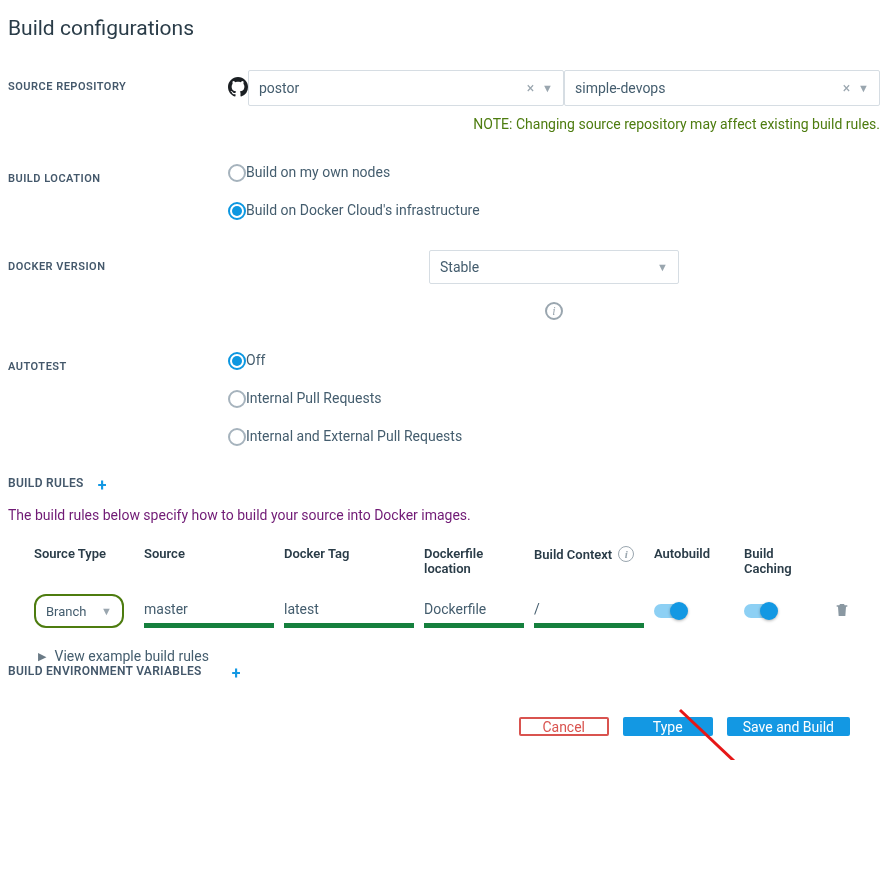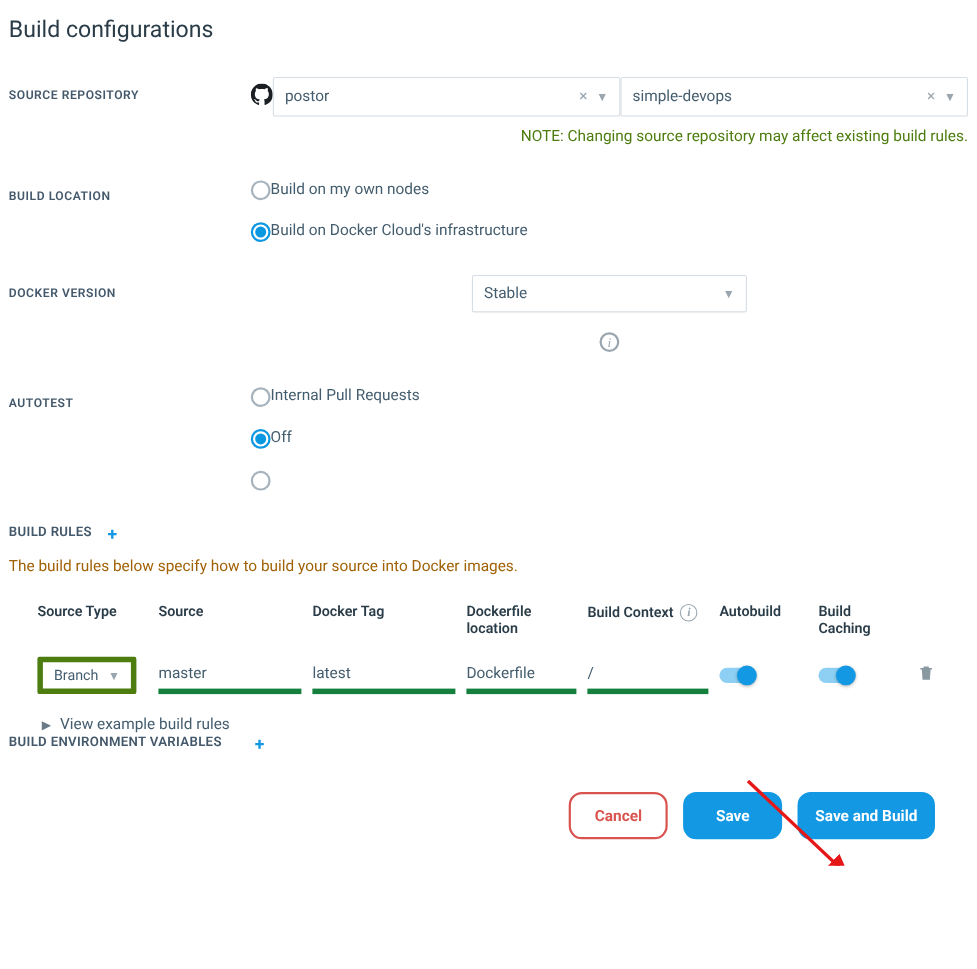--- a/index.html
+++ b/index.html
@@ -103,37 +103,37 @@
   }
 
   
   .rules-hdr {
     font-size: 12px; font-weight: 600; color: #44586b;
     letter-spacing: 0.3px;
     display: flex; align-items: flex-start; gap: 14px;
     margin-top: 14px; margin-bottom: 12px;
   }
   .plus-icon { color: #1398e3; font-size: 16px; font-weight: 700; cursor: pointer; }
-  .rules-desc { font-size: 14px; color: #a16207; margin-bottom: 26px; }
-
-  .rules-table { width: 100%; }
+  .rules-desc { font-size: 14px; color: #701a75; }
+
+  .rules-table { width: 100%; margin-top: 23px; }
   .rt-head, .rt-row { display: flex; align-items: center; gap: 10px; padding-left: 26px; }
   .rt-head { margin-bottom: 18px; align-items: flex-start; }
   .rt-head .col { font-size: 13px; font-weight: 600; color: #2a3c48; }
   .col.srctype { width: 100px; }
   .col.src { width: 130px; }
   .col.tag { width: 130px; }
   .col.loc { width: 100px; }
   .col.ctx { width: 110px; display:flex; align-items:flex-end; gap:6px;}
   .col.abuild { width: 80px; }
   .col.bcache { width: 80px; }
   .col.del { width: 40px; }
 
   .small-dd {
-    width: 90px; height: 34px; border: 5px solid #4d7c0f; border-radius: 2px;
+    width: 90px; height: 34px; border: 2px solid #4d7c0f; border-radius: 12px;
     display: flex; align-items: center; padding: 0 10px; font-size: 13px; background: #fff;
   }
   .small-dd .val { flex: 1; }
 
   .uline-input {
     border: none; border-bottom: 5px solid #15803d; background: transparent;
     font-size: 14px; color: #445D6E; width: 100%; padding: 6px 0;
     font-family: inherit;
   }
 
@@ -160,24 +160,24 @@
   .env-row {
     font-size: 12px; font-weight: 600; color: #44586b;
     letter-spacing: 0.3px;
     display: flex; align-items: flex-start; gap: 30px;
     margin-bottom: 34px;
   }
 
   
   .btn-row { display: flex; justify-content: flex-end; gap: 14px; padding-right: 30px; }
   .btn {
-    min-width: 90px; height: 43px; padding: 0 16px;
+    min-width: 90px; height: 19px; padding: 0 16px;
     display: inline-flex; align-items: center; justify-content: center;
-    font-size: 14px; font-weight: 700; cursor: pointer;
-    border-radius: 12px;
+    font-size: 14px; font-weight: 400; cursor: pointer;
+    border-radius: 2px;
   }
   .btn.cancel { background: #fff; color: #d9534f; border: 2px solid #d9534f; }
   .btn.save { background: #1398e3; color: #fff; border: 2px solid #1398e3; }
   .btn.savebuild { background: #1398e3; color: #fff; border: 2px solid #1398e3; padding: 0 14px; }
 
   
   .arrow {
     position: absolute;
     pointer-events: none;
   }
@@ -266,29 +266,30 @@
       <span class="info-circ">i</span>
     </div>
   </div>
 </div>
 
 <div class="section-row">
   <div class="section-label">AUTOTEST</div>
   <div class="section-content">
     <div class="radios">
       <div class="radio-opt">
+        <span class="radio sel"></span>
+        <span class="radio-text">Off</span>
+      </div>
+      <div class="radio-opt">
         <span class="radio"></span>
         <span class="radio-text">Internal Pull Requests</span>
       </div>
       <div class="radio-opt">
-        <span class="radio sel"></span>
-        <span class="radio-text">Off</span>
-      </div>
-      <div class="radio-opt">
         <span class="radio"></span>
+        <span class="radio-text">Internal and External Pull Requests</span>
       </div>
     </div>
   </div>
 </div>
 
 <div class="rules-hdr">
   <span>BUILD RULES</span>
   <span class="plus-icon">+</span>
 </div>
 <div class="rules-desc">The build rules below specify how to build your source into Docker images.</div>
@@ -348,21 +349,21 @@
   </div>
 </div>
 
 <div class="env-row">
   <span>BUILD ENVIRONMENT VARIABLES</span>
   <span class="plus-icon">+</span>
 </div>
 
 <div class="btn-row">
   <div class="btn cancel">Cancel</div>
-  <div class="btn save">Save</div>
+  <div class="btn save">Type</div>
   <div class="btn savebuild">Save and Build</div>
 </div>
 
 <svg class="arrow" style="left:670px; top:700px;" width="130" height="120">
   <defs>
     <marker id="ah" markerWidth="10" markerHeight="10" refX="6" refY="3" orient="auto">
       <path d="M0,0 L7,3 L0,6 z" fill="#e61717"></path>
     </marker>
   </defs>
   <line x1="10" y1="10" x2="100" y2="95" stroke="#e61717" stroke-width="3" marker-end="url(#ah)"></line>

